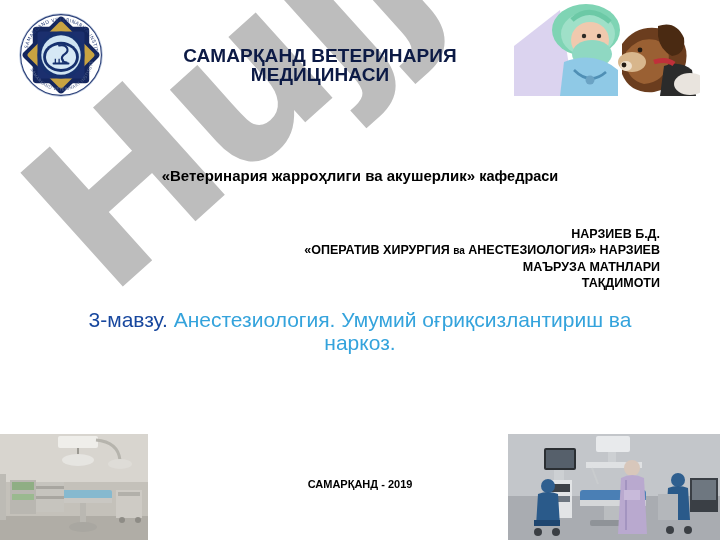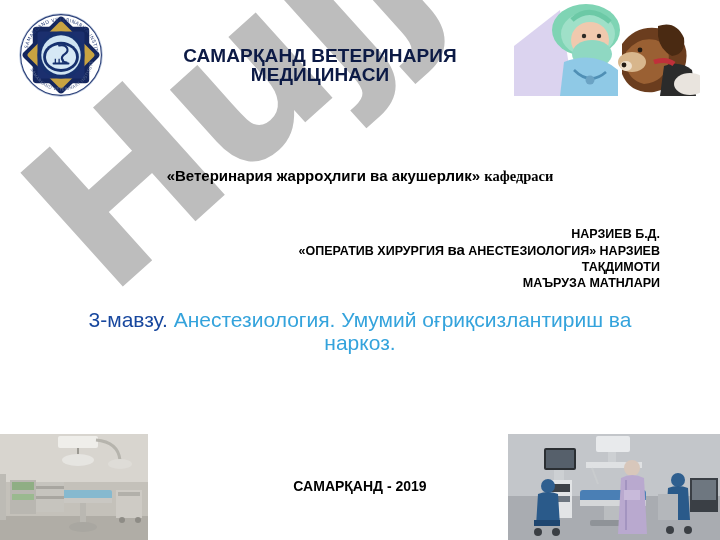--- a/index.html
+++ b/index.html
@@ -97,38 +97,38 @@
     color: #000000;
     font-size: 15px;
     line-height: 20px;
     z-index: 5;
   }
   .department-line .dep-main {
     font-family: "Liberation Sans", sans-serif;
     font-weight: 700;
   }
   .department-line .dep-suffix {
-    font-family: Liberation Serif, serif;
+    font-family: Liberation Sans, sans-serif;
     font-weight: 700;
     font-size: 14.5px;
   }
   .lecture-block {
     position: absolute;
     left: 60px;
     top: 226px;
     width: 600px;
     text-align: right;
     color: #000000;
     font-weight: 700;
     font-size: 12.5px;
     line-height: 16px;
     z-index: 5;
   }
   .lecture-block .small-va {
-    font-size: 15px;
+    font-size: 10px;
     text-transform: none;
   }
   .topic-line {
     position: absolute;
     left: 80px;
     top: 308px;
     width: 560px;
     text-align: center;
     font-weight: 400;
     font-size: 21px;
@@ -138,21 +138,21 @@
   .topic-prefix { color: #17479e; }
   .topic-body { color: #34a3dc; }
   .footer-line {
     position: absolute;
     left: 160px;
     top: 478px;
     width: 400px;
     text-align: center;
     color: #000000;
     font-weight: 700;
-    font-size: 14px;
+    font-size: 11px;
     z-index: 5;
   }
 </style>
 </head>
 <body>
 
 <div id="slide">
 
   <div class="wm-layer">
     <div class="wm-text">
@@ -299,22 +299,22 @@
     <div>САМАРҚАНД ВЕТЕРИНАРИЯ МЕДИЦИНАСИ</div>
   </div>
 
   <div class="department-line">
     <span class="dep-main">«Ветеринария жарроҳлиги ва акушерлик»</span><span>&nbsp;</span><span class="dep-suffix">кафедраси</span>
   </div>
 
   <div class="lecture-block">
     <div>НАРЗИЕВ Б.Д.</div>
     <div><span>«ОПЕРАТИВ ХИРУРГИЯ </span><span class="small-va">ва</span><span> АНЕСТЕЗИОЛОГИЯ» НАРЗИЕВ</span></div>
+    <div>МАЪРУЗА МАТНЛАРИ</div>
     <div>ТАҚДИМОТИ</div>
-    <div>МАЪРУЗА МАТНЛАРИ</div>
   </div>
 
   <div class="topic-line">
     <span class="topic-prefix">3-мавзу.</span>
     <span class="topic-body">Анестезиология. Умумий оғриқсизлантириш ва наркоз.</span>
   </div>
 
   <div class="footer-line">САМАРҚАНД  - 2019</div>
 
 </div>

